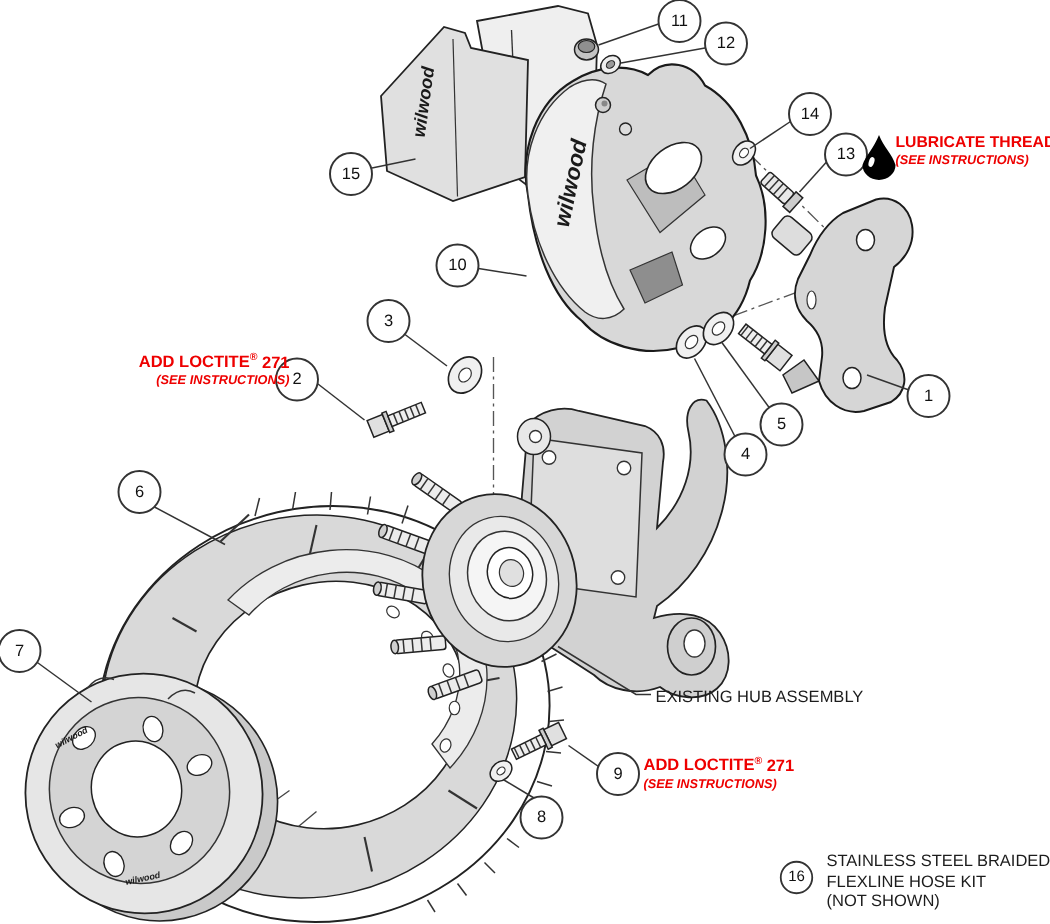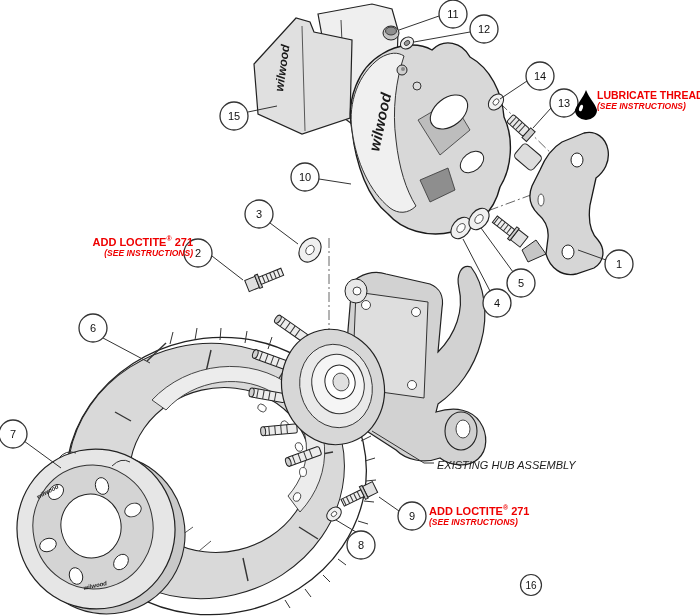--- a/index.html
+++ b/index.html
@@ -5,21 +5,21 @@
   html,body{margin:0;padding:0;background:#fff;}
   .stage{position:relative;width:700px;height:616px;background:#ffffff;overflow:hidden;
          font-family:"Liberation Sans",sans-serif;}
   .stage svg{position:absolute;left:0;top:0;}
   .ann{position:absolute;}
   .red-bold{font-size:11px;font-weight:bold;color:#ee0000;white-space:nowrap;letter-spacing:0;}
   .red-bold sup{font-size:7px;}
   .red-bold .num271{margin-left:3px;}
   .red-italic{font-size:8.5px;font-weight:bold;font-style:italic;color:#ee0000;white-space:nowrap;}
   .right-align{text-align:right;}
-  .black-label{font-size:11px;color:#1c1c1c;white-space:nowrap;font-style:italic;}
+  .black-label{font-size:11px;color:#1c1c1c;white-space:nowrap;}
   .hose-block{font-size:11px;color:#1c1c1c;line-height:13.5px;white-space:nowrap;}
   .callout-num{font-size:11px;fill:#111;}
   .callout-num16{font-size:10px;fill:#111;}
   .brand{font-style:italic;font-weight:bold;fill:#1a1a1a;}
 </style>
 </head>
 <body>
 
 <div class="stage">
 <svg width="700" height="616" viewBox="0 0 700 616">
@@ -371,13 +371,18 @@
     <div class="red-italic">(SEE INSTRUCTIONS)</div>
   </div>
 
   <div class="ann" style="left:597px;top:89px;">
     <div class="red-bold" style="font-size:10.5px;">LUBRICATE THREADS</div>
     <div class="red-italic">(SEE INSTRUCTIONS)</div>
   </div>
 
   <div class="ann black-label" style="left:437px;top:459px;">EXISTING HUB ASSEMBLY</div>
 
+  <div class="ann hose-block" style="left:551px;top:568px;">
+    <div>STAINLESS STEEL BRAIDED</div>
+    <div>FLEXLINE HOSE KIT</div>
+    <div>(NOT SHOWN)</div>
+  </div>
 </div>
 
 </body></html>

